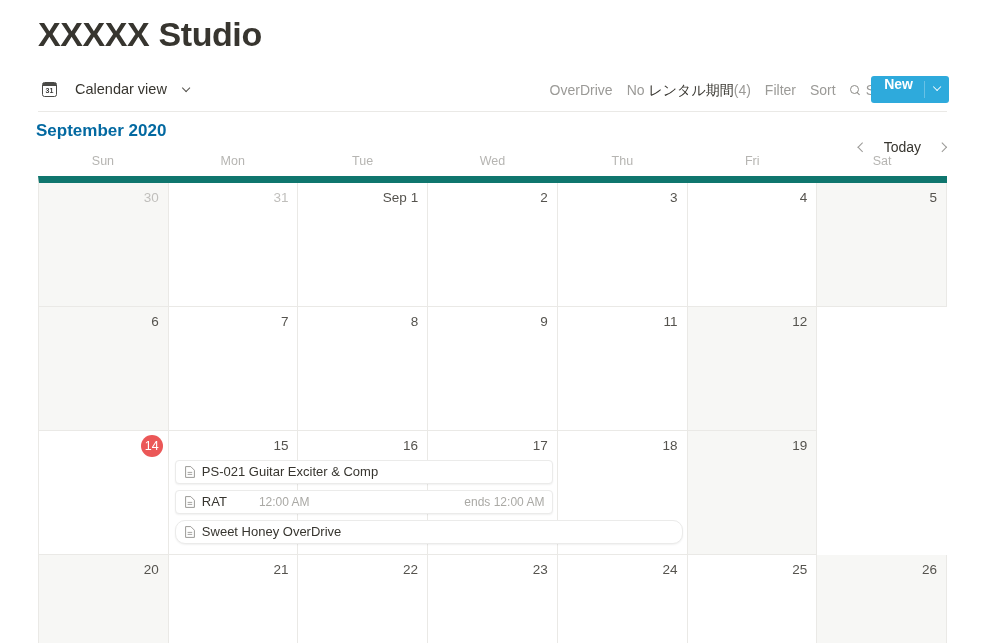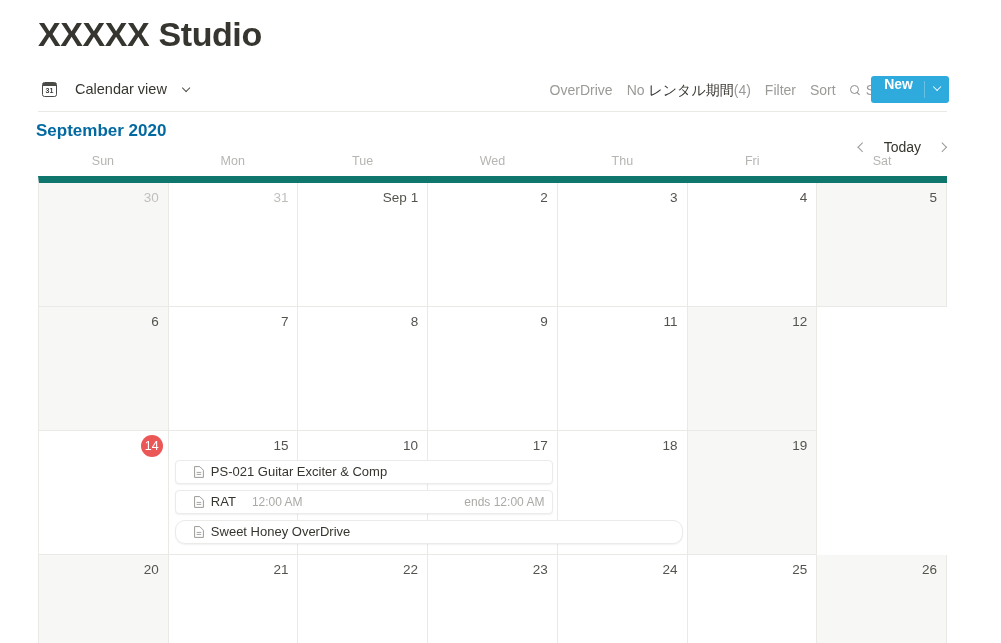--- a/index.html
+++ b/index.html
@@ -317,21 +317,21 @@
   }
   .event-pill {
     position: absolute;
     height: 24px;
     background: #ffffff;
     border: 1px solid #ebebea;
     border-radius: 4px;
     box-shadow: 0 1px 2px rgba(15,15,15,0.06);
     display: flex;
     align-items: center;
-    padding: 0 8px 0 18px;
+    padding: 0 8px 0 9px;
     pointer-events: auto;
     cursor: pointer;
     overflow: hidden;
   }
   .doc-icon {
     width: 10px; height: 12px;
     flex: 0 0 auto;
     margin-right: 7px;
     position: relative;
   }
@@ -341,21 +341,21 @@
     color: #37352f;
     line-height: 18px;
     white-space: nowrap;
     overflow: hidden;
     text-overflow: ellipsis;
   }
   .ev-start {
     font-size: 12px;
     color: #aaa9a5;
     line-height: 18px;
-    margin-left: 16px;
+    margin-left: 32px;
     white-space: nowrap;
   }
   .ev-end {
     font-size: 12px;
     color: #aaa9a5;
     line-height: 18px;
     margin-left: auto;
     white-space: nowrap;
   }
 </style>
@@ -463,21 +463,21 @@
       </div>
     </div>
     <div class="week-row">
       <div class="day-cell">
         <div class="day-num today-badge">14</div>
       </div>
       <div class="day-cell">
         <div class="day-num">15</div>
       </div>
       <div class="day-cell">
-        <div class="day-num">10</div>
+        <div class="day-num">16</div>
       </div>
       <div class="day-cell">
         <div class="day-num">17</div>
       </div>
       <div class="day-cell">
         <div class="day-num">18</div>
       </div>
       <div class="day-cell weekend">
         <div class="day-num">19</div>
       </div>

